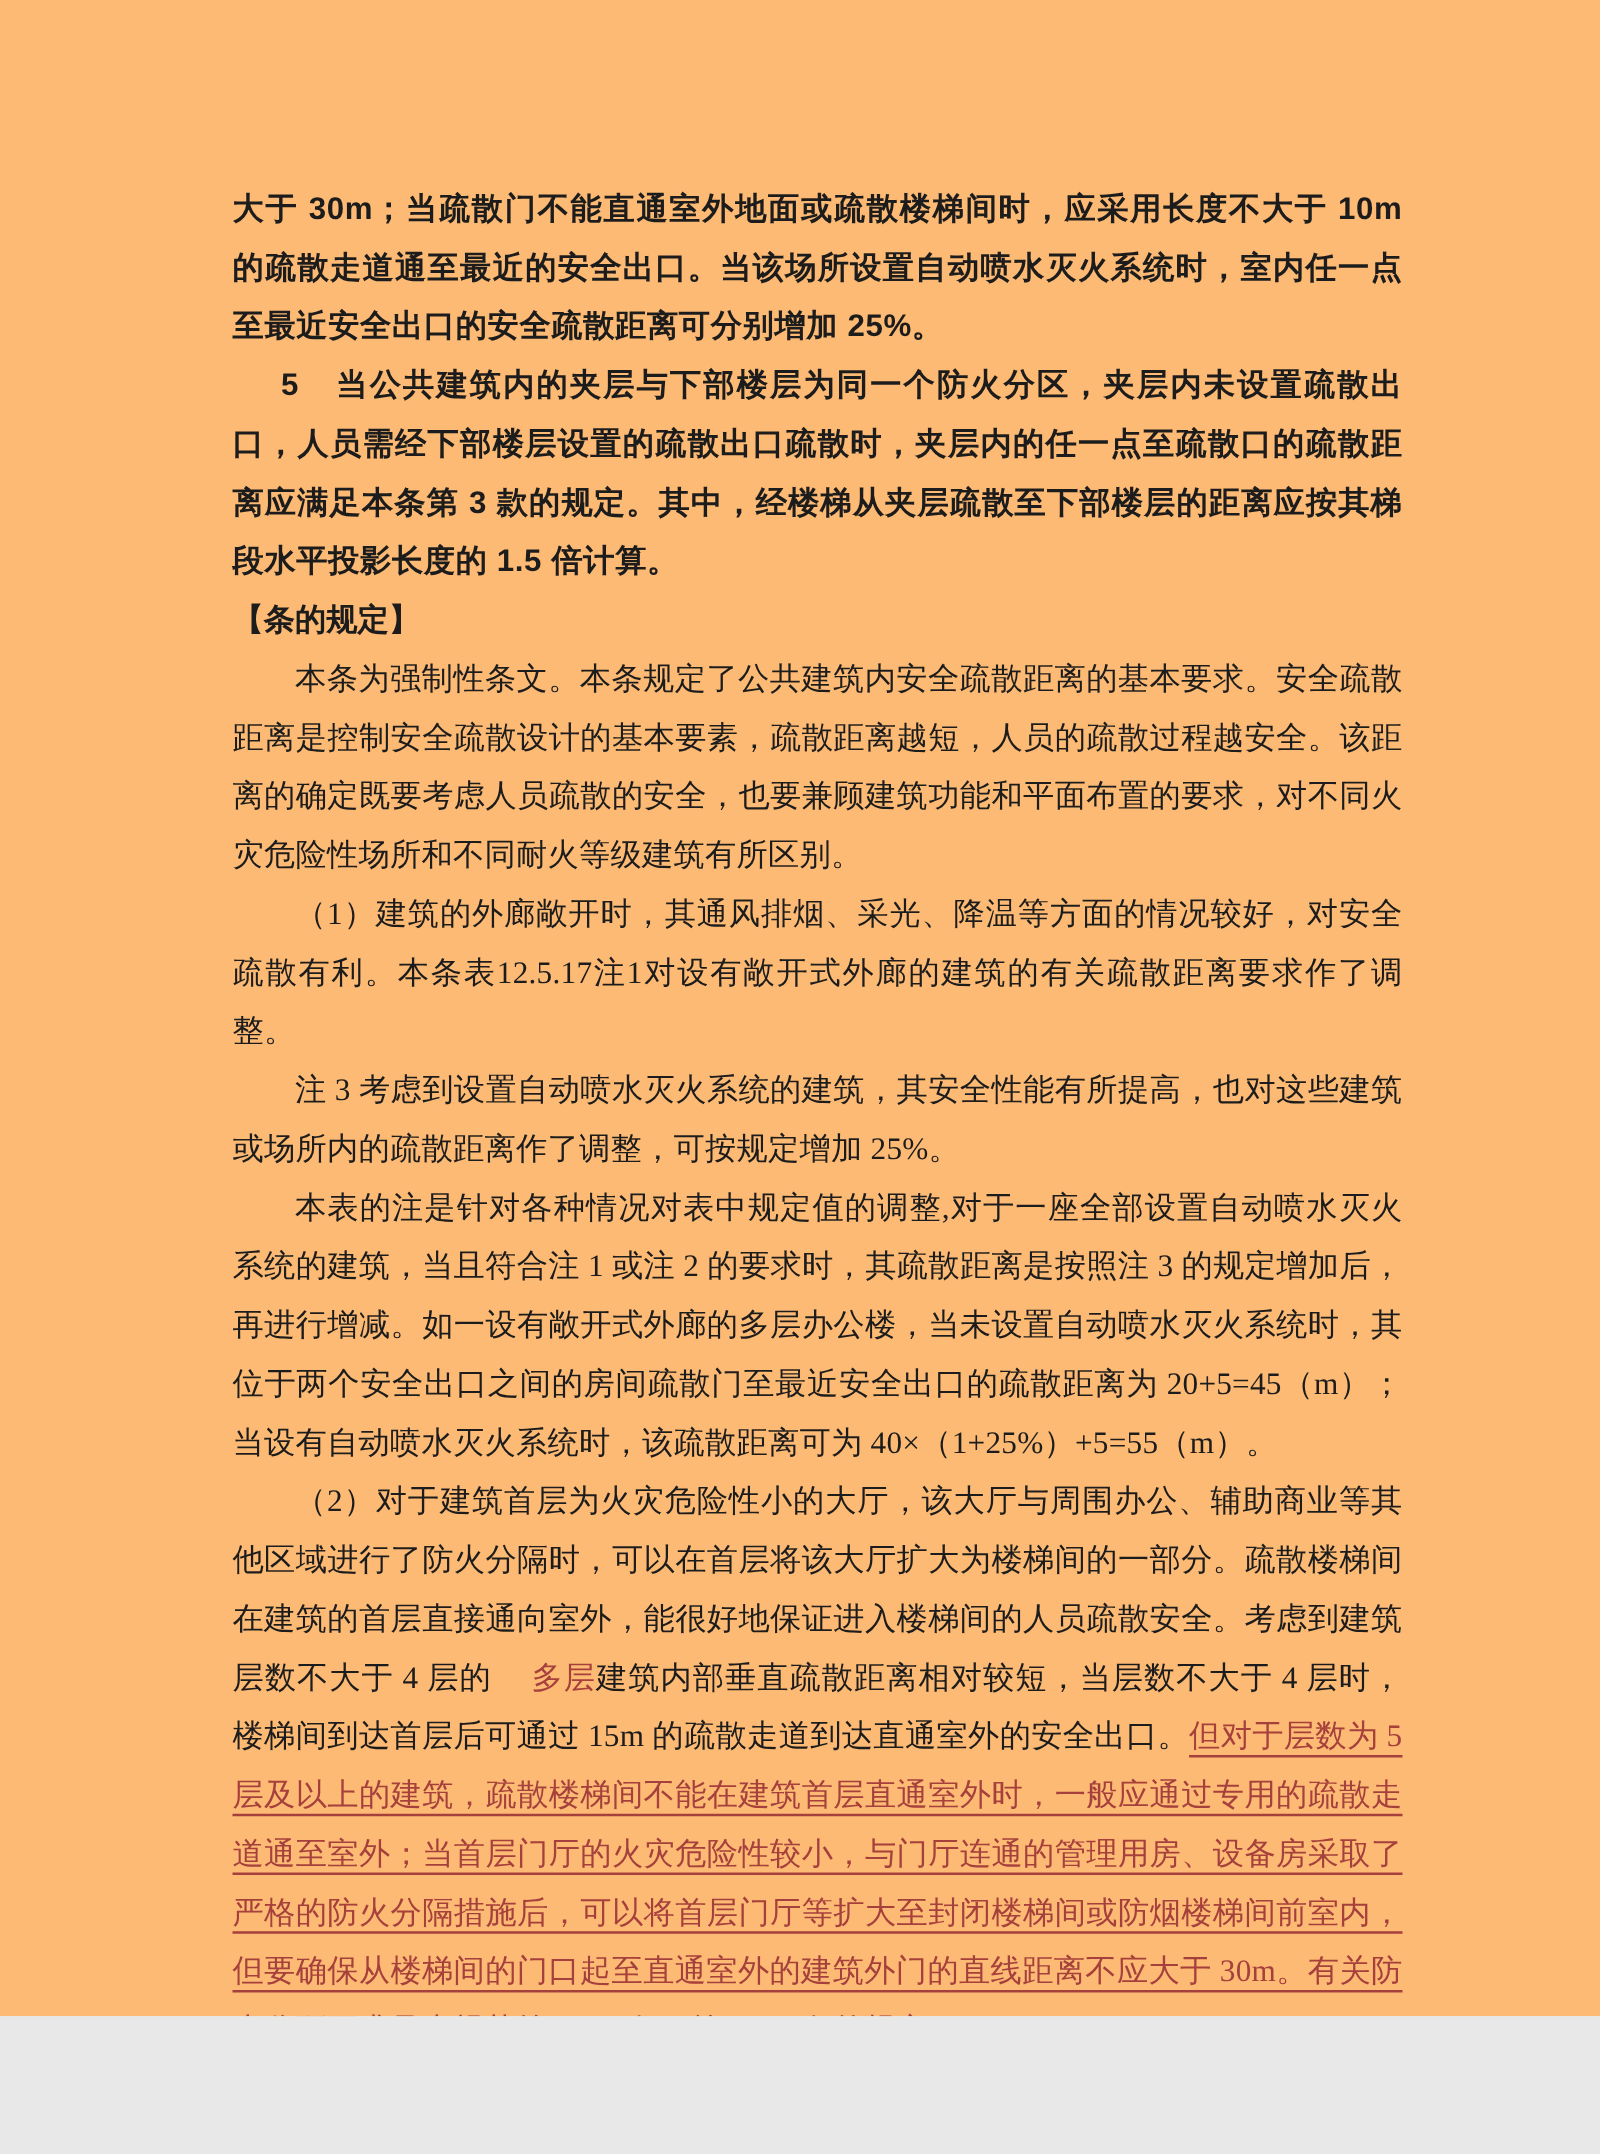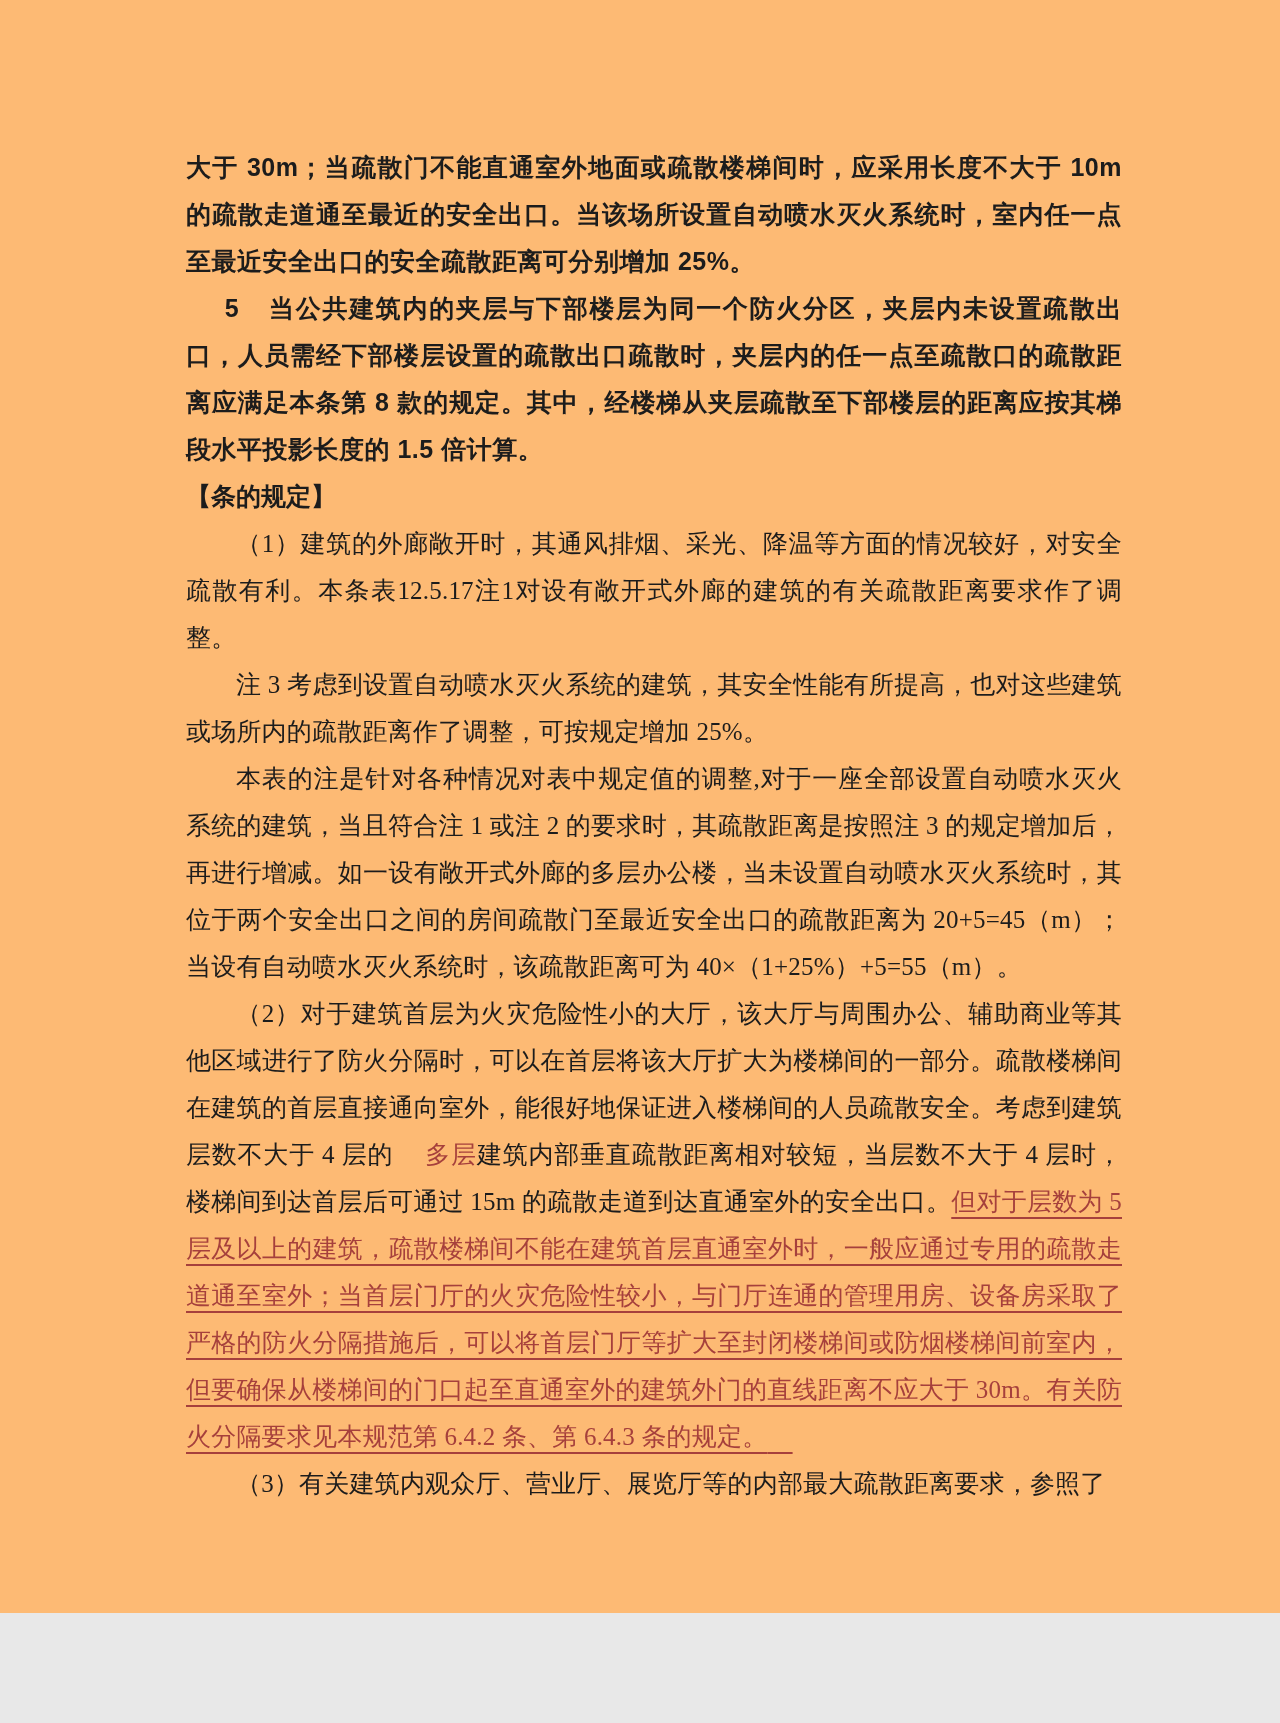--- a/index.html
+++ b/index.html
@@ -61,24 +61,25 @@
   }
 </style>
 </head>
 <body>
 
 <div class="sheet">
   <div class="content">
 
     <p class="code"><span>大于 30m；当疏散门不能直通室外地面或疏散楼梯间时，应采用长度不大于 10m 的疏散走道通至最近的安全出口。当该场所设置自动喷水灭火系统时，室内任一点至最近安全出口的安全疏散距离可分别增加 25%。</span></p>
 
-    <p class="code clause"><span class="item-num">5</span><span>当公共建筑内的夹层与下部楼层为同一个防火分区，夹层内未设置疏散出口，人员需经下部楼层设置的疏散出口疏散时，夹层内的任一点至疏散口的疏散距离应满足本条第 8 款的规定。其中，经楼梯从夹层疏散至下部楼层的距离应按其梯段水平投影长度的 1.5 倍计算。</span></p>
+    <p class="code clause"><span class="item-num">5</span><span>当公共建筑内的夹层与下部楼层为同一个防火分区，夹层内未设置疏散出口，人员需经下部楼层设置的疏散出口疏散时，夹层内的任一点至疏散口的疏散距离应满足本条第 3 款的规定。其中，经楼梯从夹层疏散至下部楼层的距离应按其梯段水平投影长度的 1.5 倍计算。</span></p>
 
     <p class="heading">【条的规定】</p>
 
+    <p class="expl indent2"><span>本条为强制性条文。本条规定了公共建筑内安全疏散距离的基本要求。安全疏散距离是控制安全疏散设计的基本要素，疏散距离越短，人员的疏散过程越安全。该距离的确定既要考虑人员疏散的安全，也要兼顾建筑功能和平面布置的要求，对不同火灾危险性场所和不同耐火等级建筑有所区别。</span></p>
 
     <p class="expl indent2"><span>（1）建筑的外廊敞开时，其通风排烟、采光、降温等方面的情况较好，对安全疏散有利。本条表12.5.17注1对设有敞开式外廊的建筑的有关疏散距离要求作了调整。</span></p>
 
     <p class="expl indent2"><span>注 3 考虑到设置自动喷水灭火系统的建筑，其安全性能有所提高，也对这些建筑或场所内的疏散距离作了调整，可按规定增加 25%。</span></p>
 
     <p class="expl indent2"><span>本表的注是针对各种情况对表中规定值的调整,对于一座全部设置自动喷水灭火系统的建筑，当且符合注 1 或注 2 的要求时，其疏散距离是按照注 3 的规定增加后，再进行增减。如一设有敞开式外廊的多层办公楼，当未设置自动喷水灭火系统时，其位于两个安全出口之间的房间疏散门至最近安全出口的疏散距离为 20+5=45（m）；当设有自动喷水灭火系统时，该疏散距离可为 40×（1+25%）+5=55（m）。</span></p>
 
     <p class="expl indent2"><span>（2）对于建筑首层为火灾危险性小的大厅，该大厅与周围办公、辅助商业等其他区域进行了防火分隔时，可以在首层将该大厅扩大为楼梯间的一部分。疏散楼梯间在建筑的首层直接通向室外，能很好地保证进入楼梯间的人员疏散安全。考虑到建筑层数不大于 4 层的</span><span class="red">多层</span><span>建筑内部垂直疏散距离相对较短，当层数不大于 4 层时，楼梯间到达首层后可通过 15m 的疏散走道到达直通室外的安全出口。</span><span class="red-u">但对于层数为 5 层及以上的建筑，疏散楼梯间不能在建筑首层直通室外时，一般应通过专用的疏散走道通至室外；当首层门厅的火灾危险性较小，与门厅连通的管理用房、设备房采取了严格的防火分隔措施后，可以将首层门厅等扩大至封闭楼梯间或防烟楼梯间前室内，但要确保从楼梯间的门口起至直通室外的建筑外门的直线距离不应大于 30m。有关防火分隔要求见本规范第 6.4.2 条、第 6.4.3 条的规定。</span><span class="red-u">　</span></p>
 
     <p class="expl indent2"><span>（3）有关建筑内观众厅、营业厅、展览厅等的内部最大疏散距离要求，参照了</span></p>

